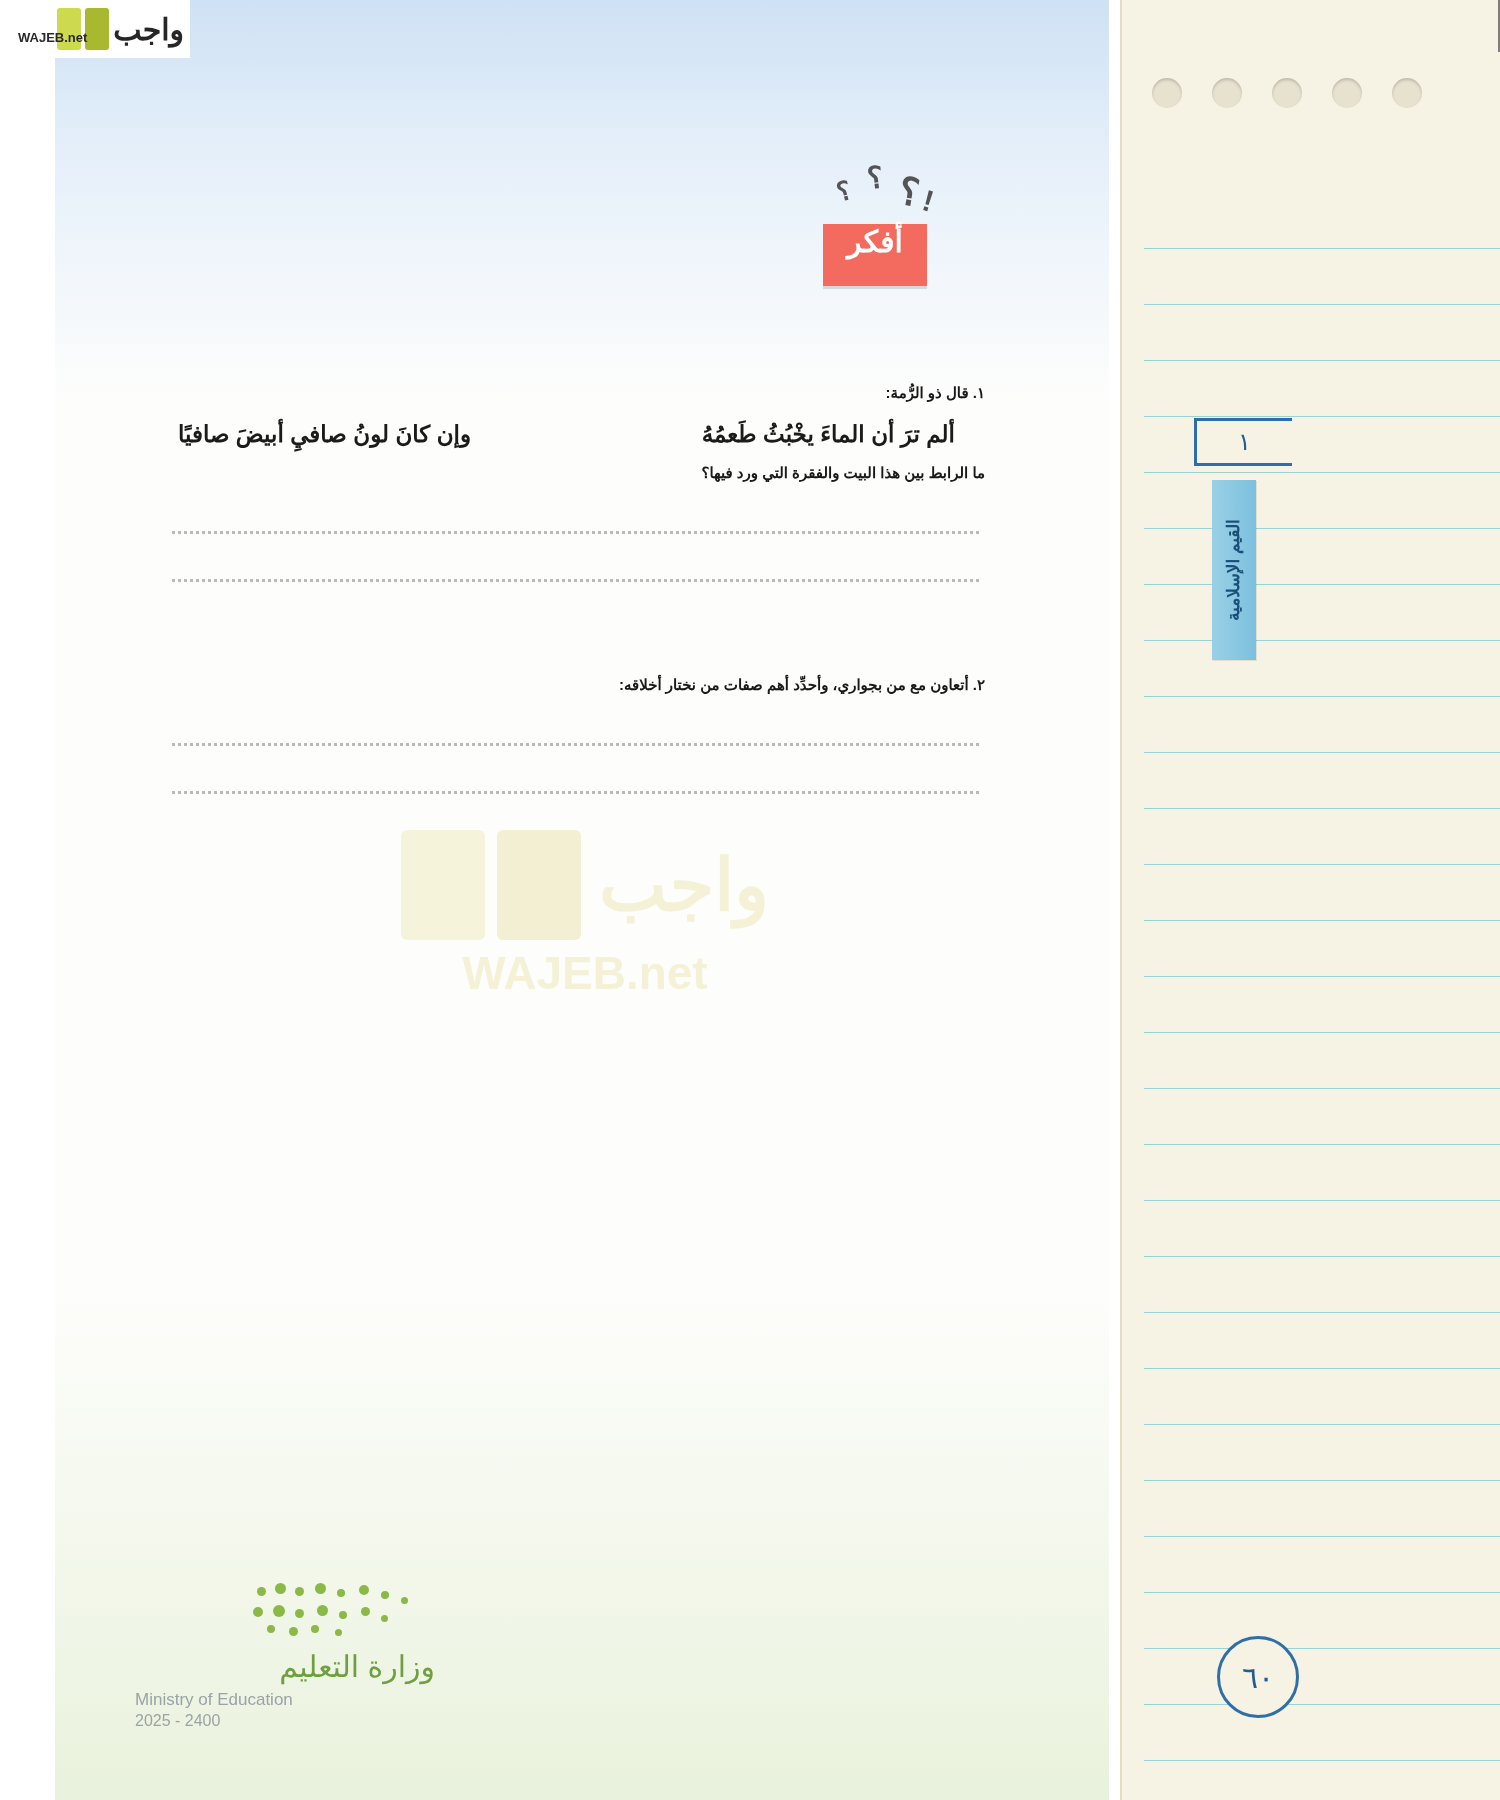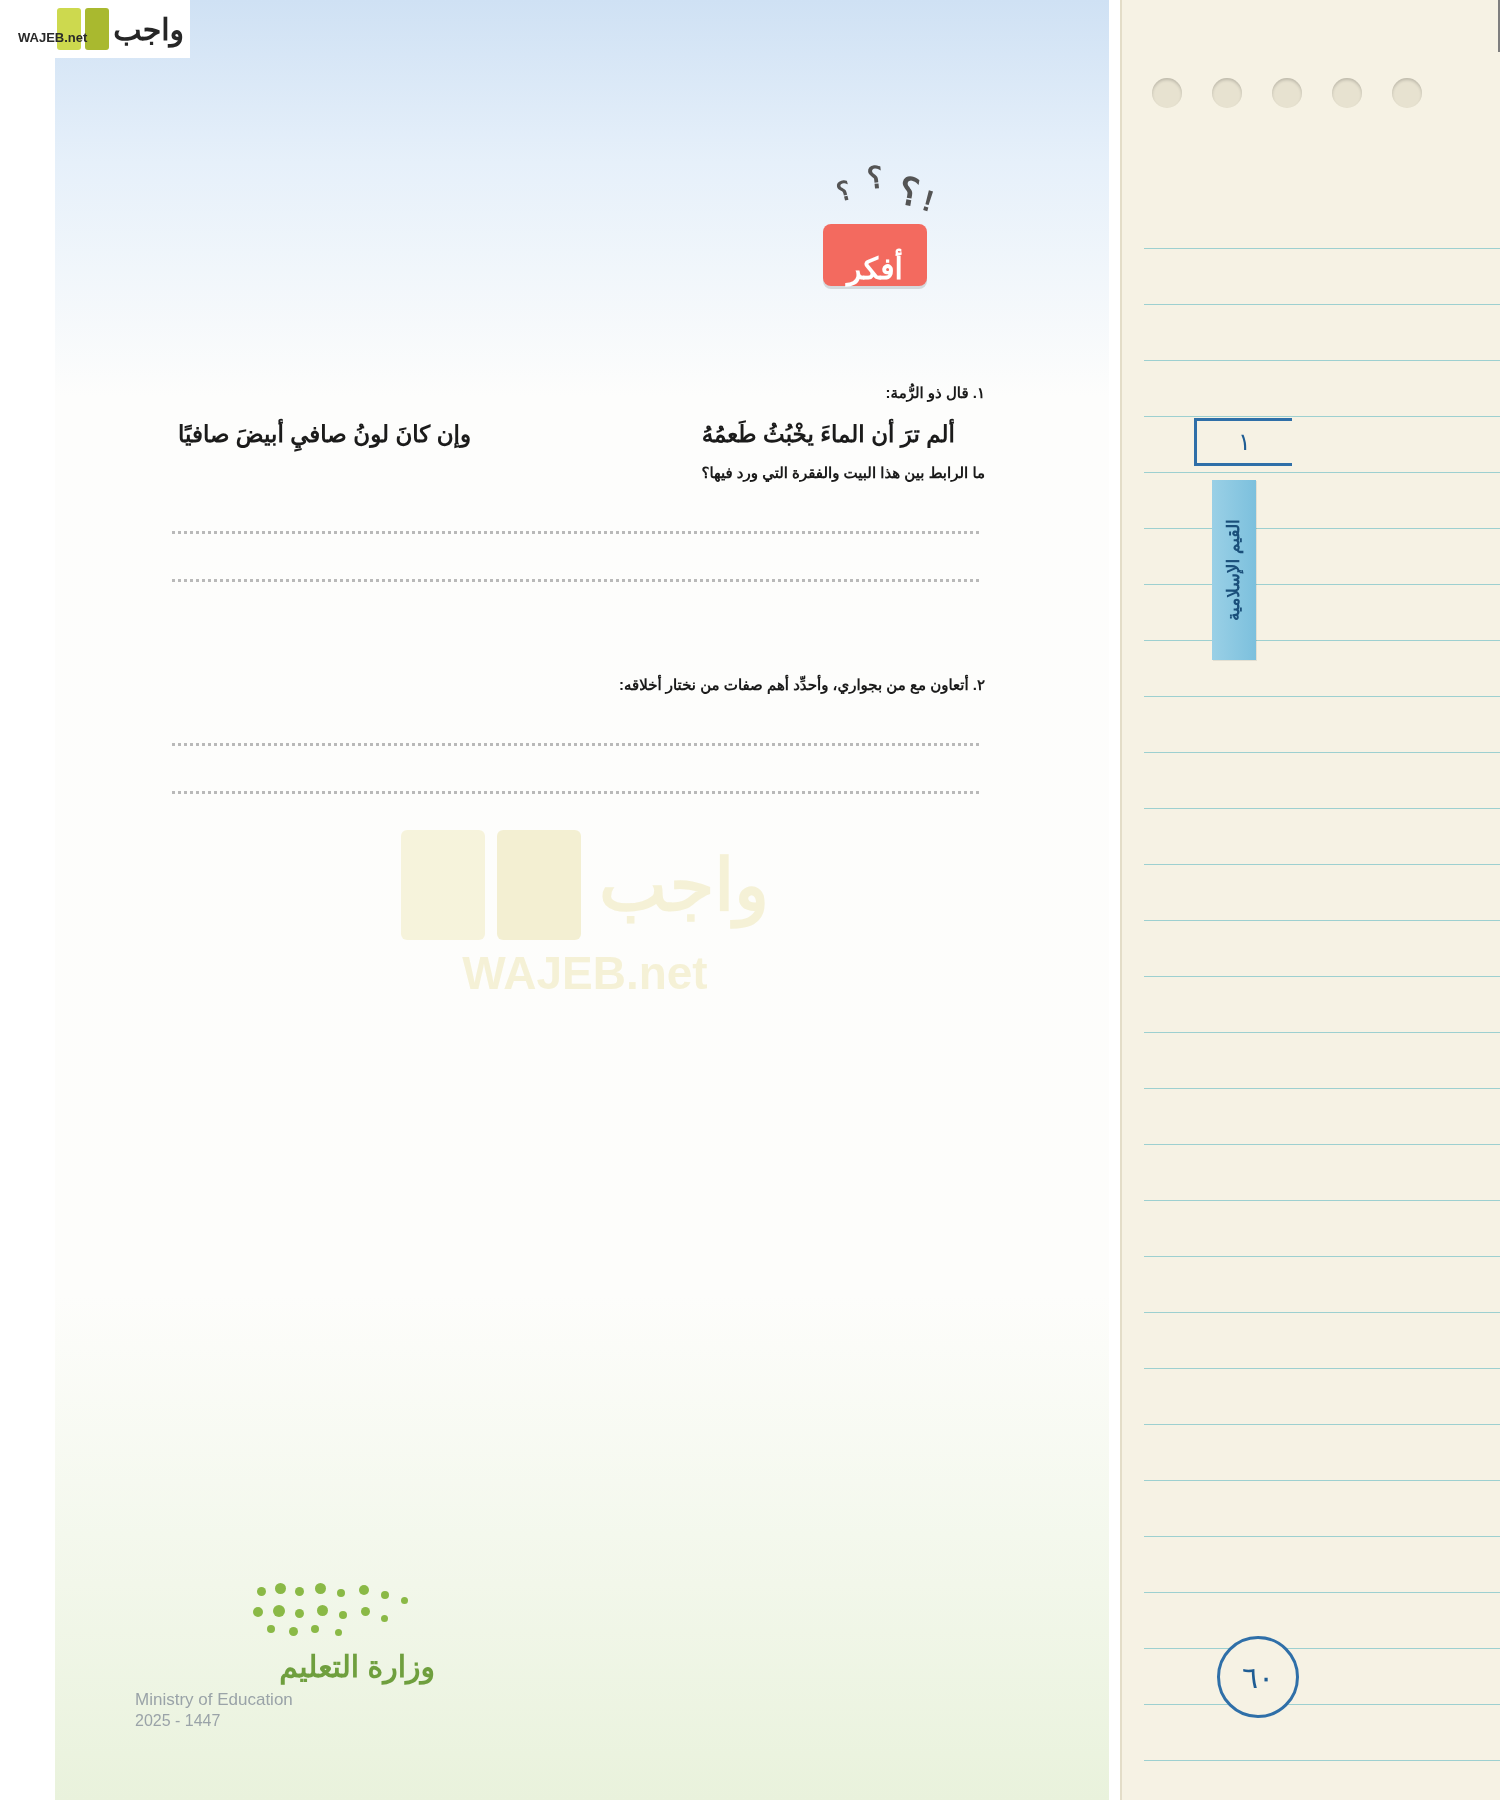--- a/index.html
+++ b/index.html
@@ -216,24 +216,24 @@
   .q2 { right: 52px; top: -2px; font-size: 30px; transform: rotate(-6deg); color:#6b6b6b;}
   .q3 { right: 84px; top: 14px; font-size: 26px; transform: rotate(-14deg); color:#6b6b6b;}
   .excl { right: 2px; top: 22px; font-size: 30px; transform: rotate(16deg); }
   .think-chip {
     position: absolute;
     right: 8px;
     top: 62px;
     width: 104px;
     height: 62px;
     background: #f36a5f;
-    border-radius: 8px;
+    border-radius: 0;
     box-shadow: 0 3px 0 rgba(0,0,0,.12);
     display: flex;
-    align-items: flex-end;
+    align-items: flex-start;
     justify-content: center;
   }
   .think-chip span {
     color:#fff;
     font-size: 30px;
     font-weight: bold;
   }
 
   
   .questions {
@@ -324,21 +324,21 @@
   }
   .dots-logo i {
     position: absolute;
     display: block;
     border-radius: 50%;
     background: #8ab946;
   }
   .m-ar {
     font-size: 30px;
     color: #6f9f3e;
-    font-weight: bold;
+    font-weight: normal;
     letter-spacing: 2px;
   }
   .m-en {
     font-size: 17px;
     color: #9aa3a8;
     direction: ltr;
     text-align: left;
     margin-top: 6px;
   }
   .m-yr {
@@ -432,21 +432,21 @@
         <i style="left:90px; top:30px; width:8px;  height:8px;"></i>
         <i style="left:112px;top:26px; width:9px;  height:9px;"></i>
         <i style="left:132px;top:34px; width:7px;  height:7px;"></i>
         <i style="left:18px; top:44px; width:8px;  height:8px;"></i>
         <i style="left:40px; top:46px; width:9px;  height:9px;"></i>
         <i style="left:62px; top:44px; width:8px;  height:8px;"></i>
         <i style="left:86px; top:48px; width:7px;  height:7px;"></i>
       </div>
       <div class="m-ar">وزارة التعليم</div>
       <div class="m-en">Ministry of Education</div>
-      <div class="m-yr">2025 - 1447</div>
+      <div class="m-yr">2025 - 2400</div>
     </div>
   </div>
 
   <div class="notebook">
 
     <div class="hole" style="left:30px;"></div>
     <div class="hole" style="left:90px;"></div>
     <div class="hole" style="left:150px;"></div>
     <div class="hole" style="left:210px;"></div>
     <div class="hole" style="left:270px;"></div>

